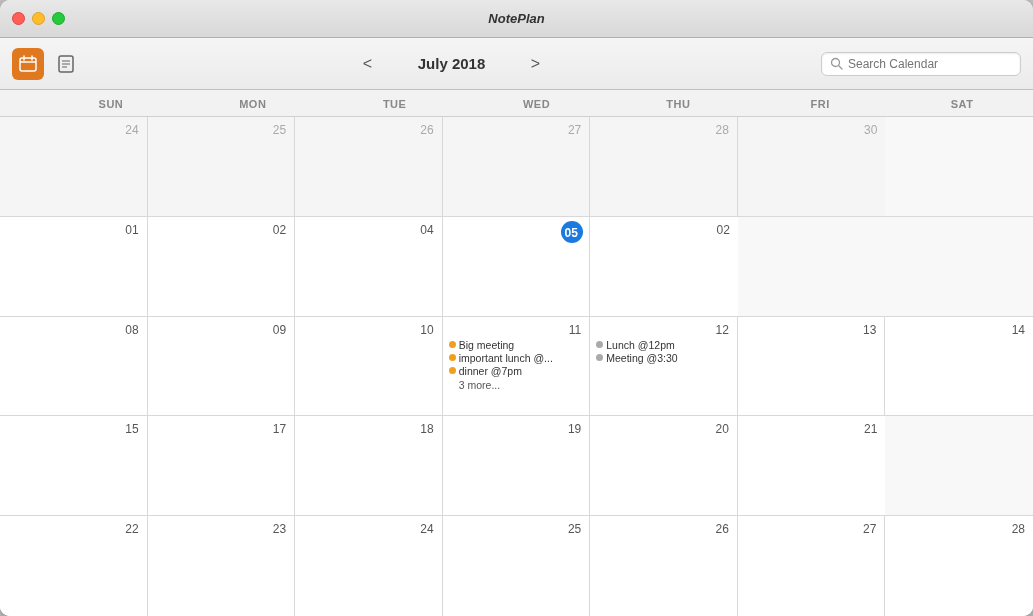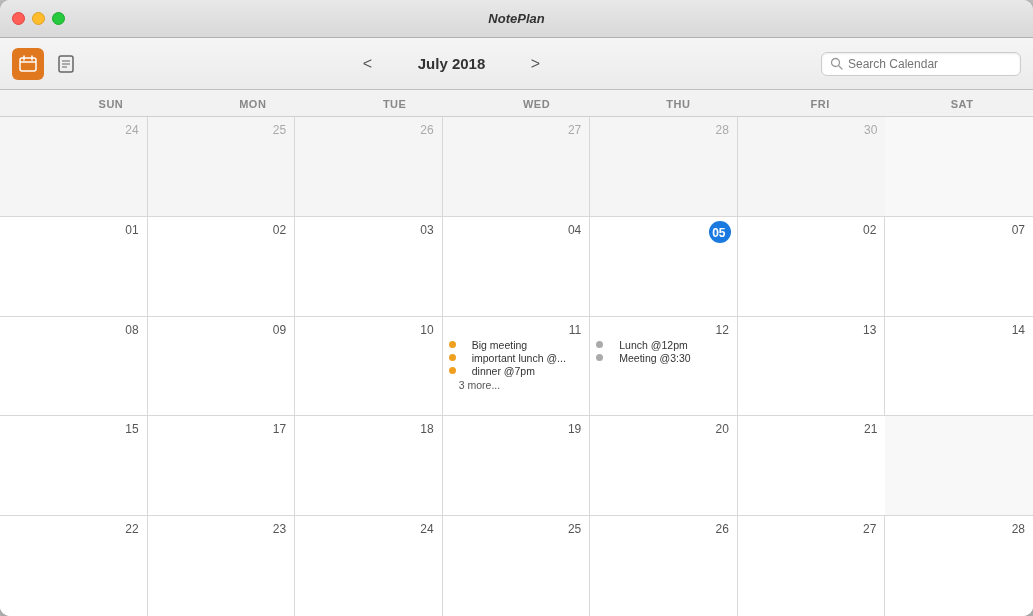--- a/index.html
+++ b/index.html
@@ -212,21 +212,21 @@
       font-weight: 600;
       font-size: 12px;
       float: right;
     }
     .events-list {
       margin-top: 2px;
     }
     .event-item {
       display: flex;
       align-items: center;
-      gap: 16px;
+      gap: 3px;
       margin-bottom: 1px;
     }
     .event-dot {
       width: 7px;
       height: 7px;
       border-radius: 50%;
       flex-shrink: 0;
     }
     .event-text {
       font-size: 10.5px;
@@ -327,33 +327,27 @@
           </div>
         </div>
         <div class="calendar-week">
           <div class="calendar-day">
             <div class="day-number">01</div>
           </div>
           <div class="calendar-day">
             <div class="day-number">02</div>
           </div>
           <div class="calendar-day">
-            <div class="day-number">03</div>
-          </div>
-          <div class="calendar-day">
             <div class="day-number">04</div>
           </div>
           <div class="calendar-day">
             <div class="day-number today-num">05</div>
           </div>
           <div class="calendar-day">
             <div class="day-number">02</div>
-          </div>
-          <div class="calendar-day">
-            <div class="day-number">07</div>
           </div>
         </div>
         <div class="calendar-week">
           <div class="calendar-day">
             <div class="day-number">08</div>
           </div>
           <div class="calendar-day">
             <div class="day-number">09</div>
           </div>
           <div class="calendar-day">

